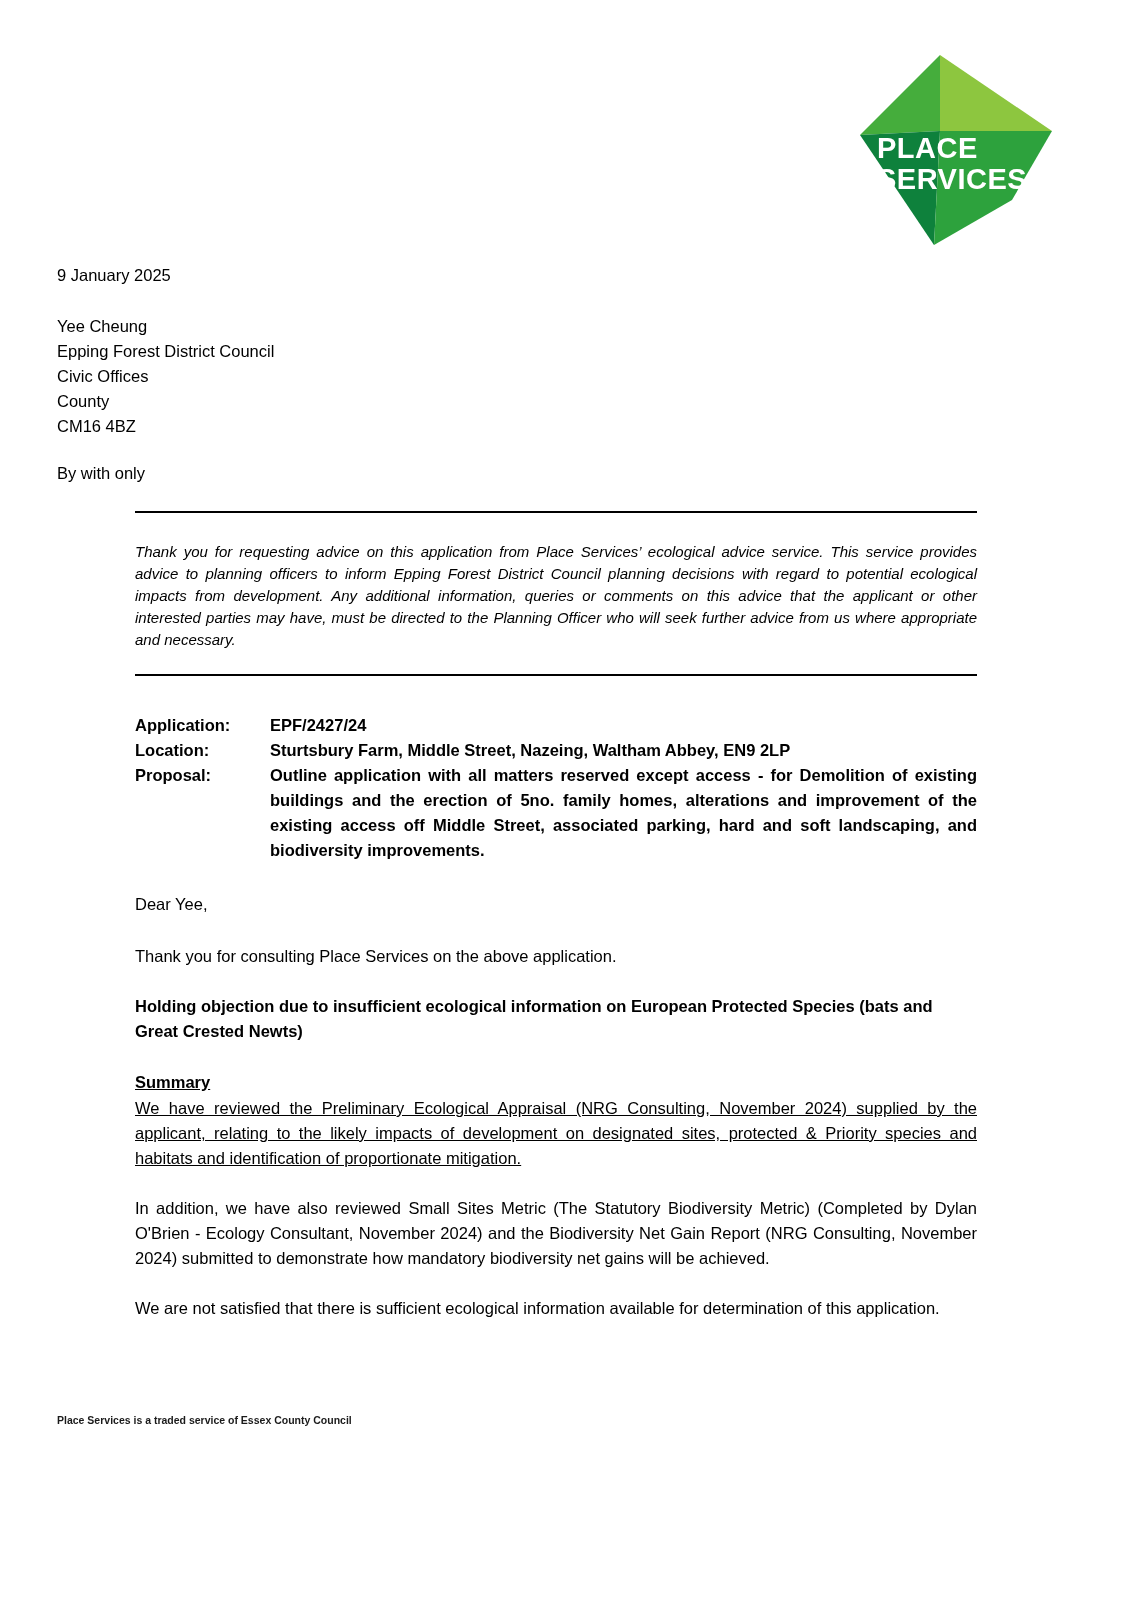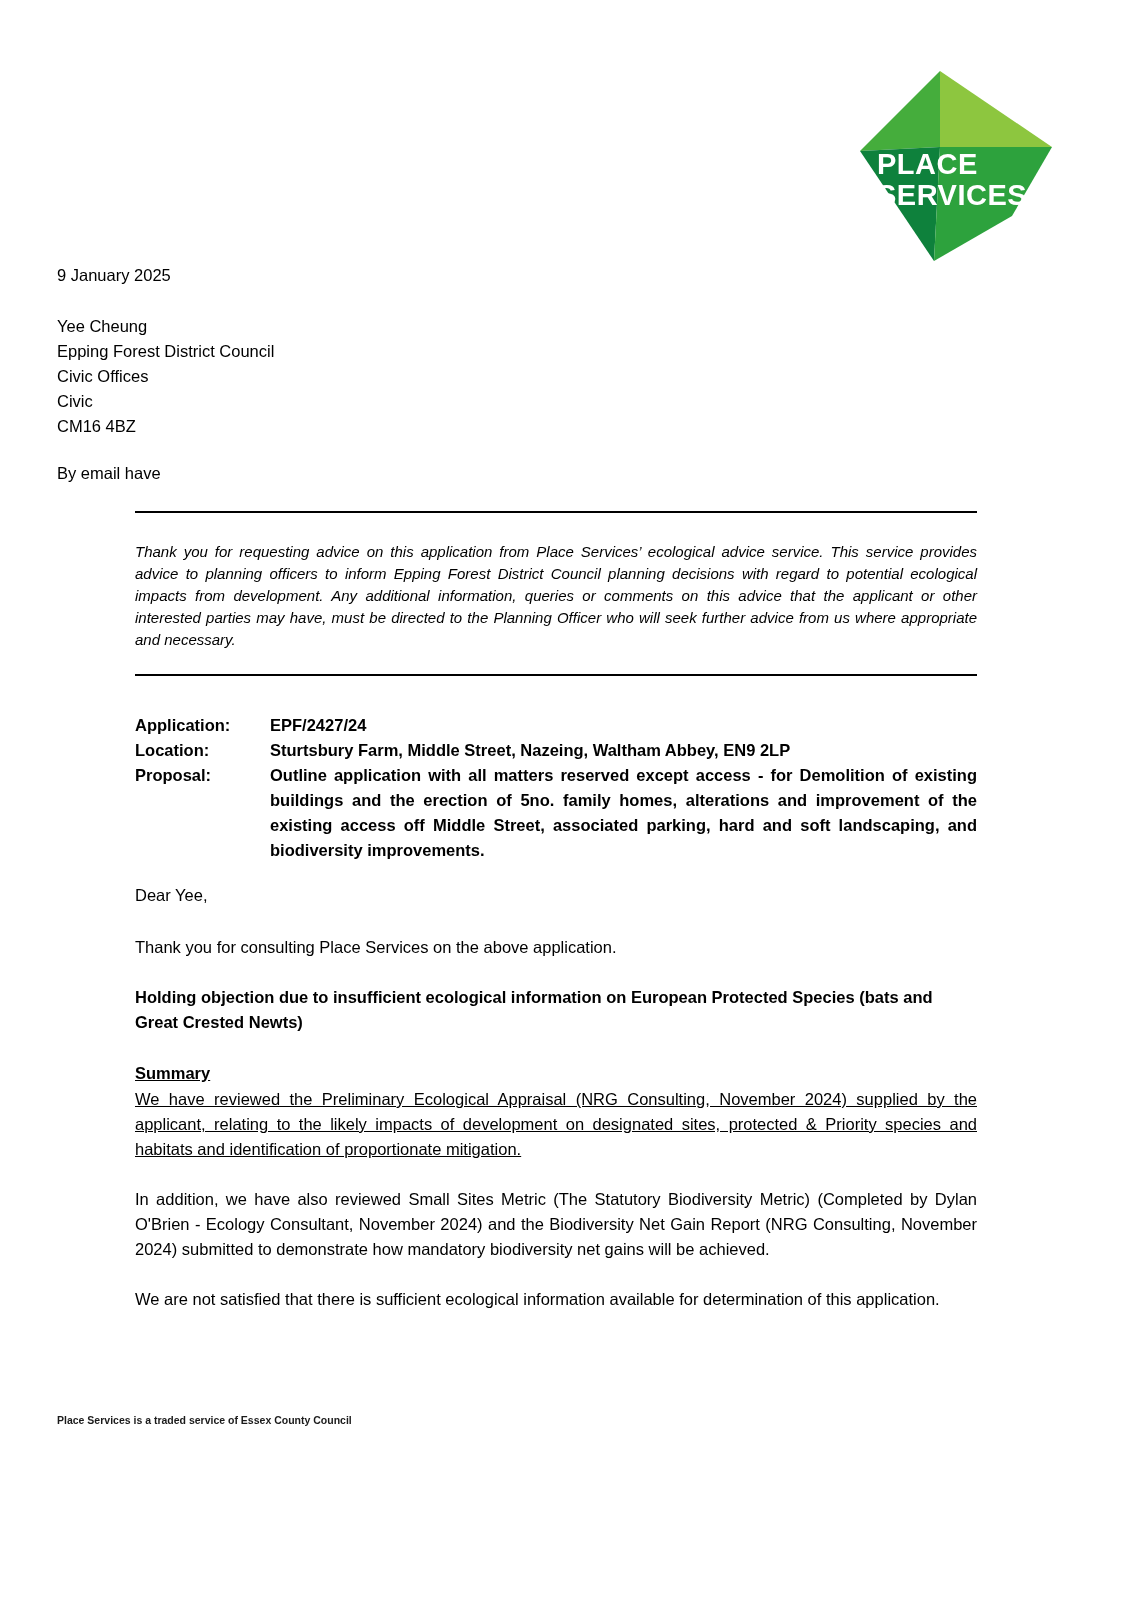--- a/index.html
+++ b/index.html
@@ -10,21 +10,21 @@
     height: 1600px;
     background: #ffffff;
     color: #000000;
     font-family: "Liberation Sans", sans-serif;
     font-size: 16.5px;
     line-height: 25px;
     overflow: hidden;
   }
   .logo {
     position: absolute;
-    top: 71px;
+    top: 55px;
     left: 860px;
     width: 192px;
     height: 190px;
   }
   .logo svg { display: block; width: 192px; height: 190px; }
   .logo text {
     font-family: "Liberation Sans", sans-serif;
     font-weight: bold;
     font-size: 29px;
     letter-spacing: 0.5px;
@@ -44,21 +44,21 @@
     line-height: 22px;
     text-align: justify;
   }
   .app-grid {
     margin-top: 37px;
     display: grid;
     grid-template-columns: 135px 1fr;
     font-weight: bold;
   }
   .justify { text-align: justify; }
-  .salutation { margin-top: 20px; }
+  .salutation { margin-top: 29px; }
   .para { margin-top: 27px; }
   .mt25 { margin-top: 25px; }
   .bold { font-weight: bold; }
   .summary-heading {
     margin-top: 26px;
     font-weight: bold;
     text-decoration: underline;
   }
   .tight { margin-top: 1px; text-decoration: underline; }
   .footer {
@@ -87,25 +87,25 @@
     </svg>
   </div>
 
   <div class="outer">
     <div class="date">9 January 2025</div>
 
     <div class="recipient">
       <div>Yee Cheung</div>
       <div>Epping Forest District Council</div>
       <div>Civic Offices</div>
-      <div>Civic</div>
+      <div>County</div>
       <div>CM16 4BZ</div>
     </div>
 
-    <div class="by-email">By email have</div>
+    <div class="by-email">By with only</div>
   </div>
 
   <div class="indent">
 
     <hr class="rule rule-top">
 
     <p class="preamble">Thank you for requesting advice on this application from Place Services’ ecological advice service. This service provides advice to planning officers to inform Epping Forest District Council planning decisions with regard to potential ecological impacts from development. Any additional information, queries or comments on this advice that the applicant or other interested parties may have, must be directed to the Planning Officer who will seek further advice from us where appropriate and necessary.</p>
 
     <hr class="rule rule-bottom">
 

